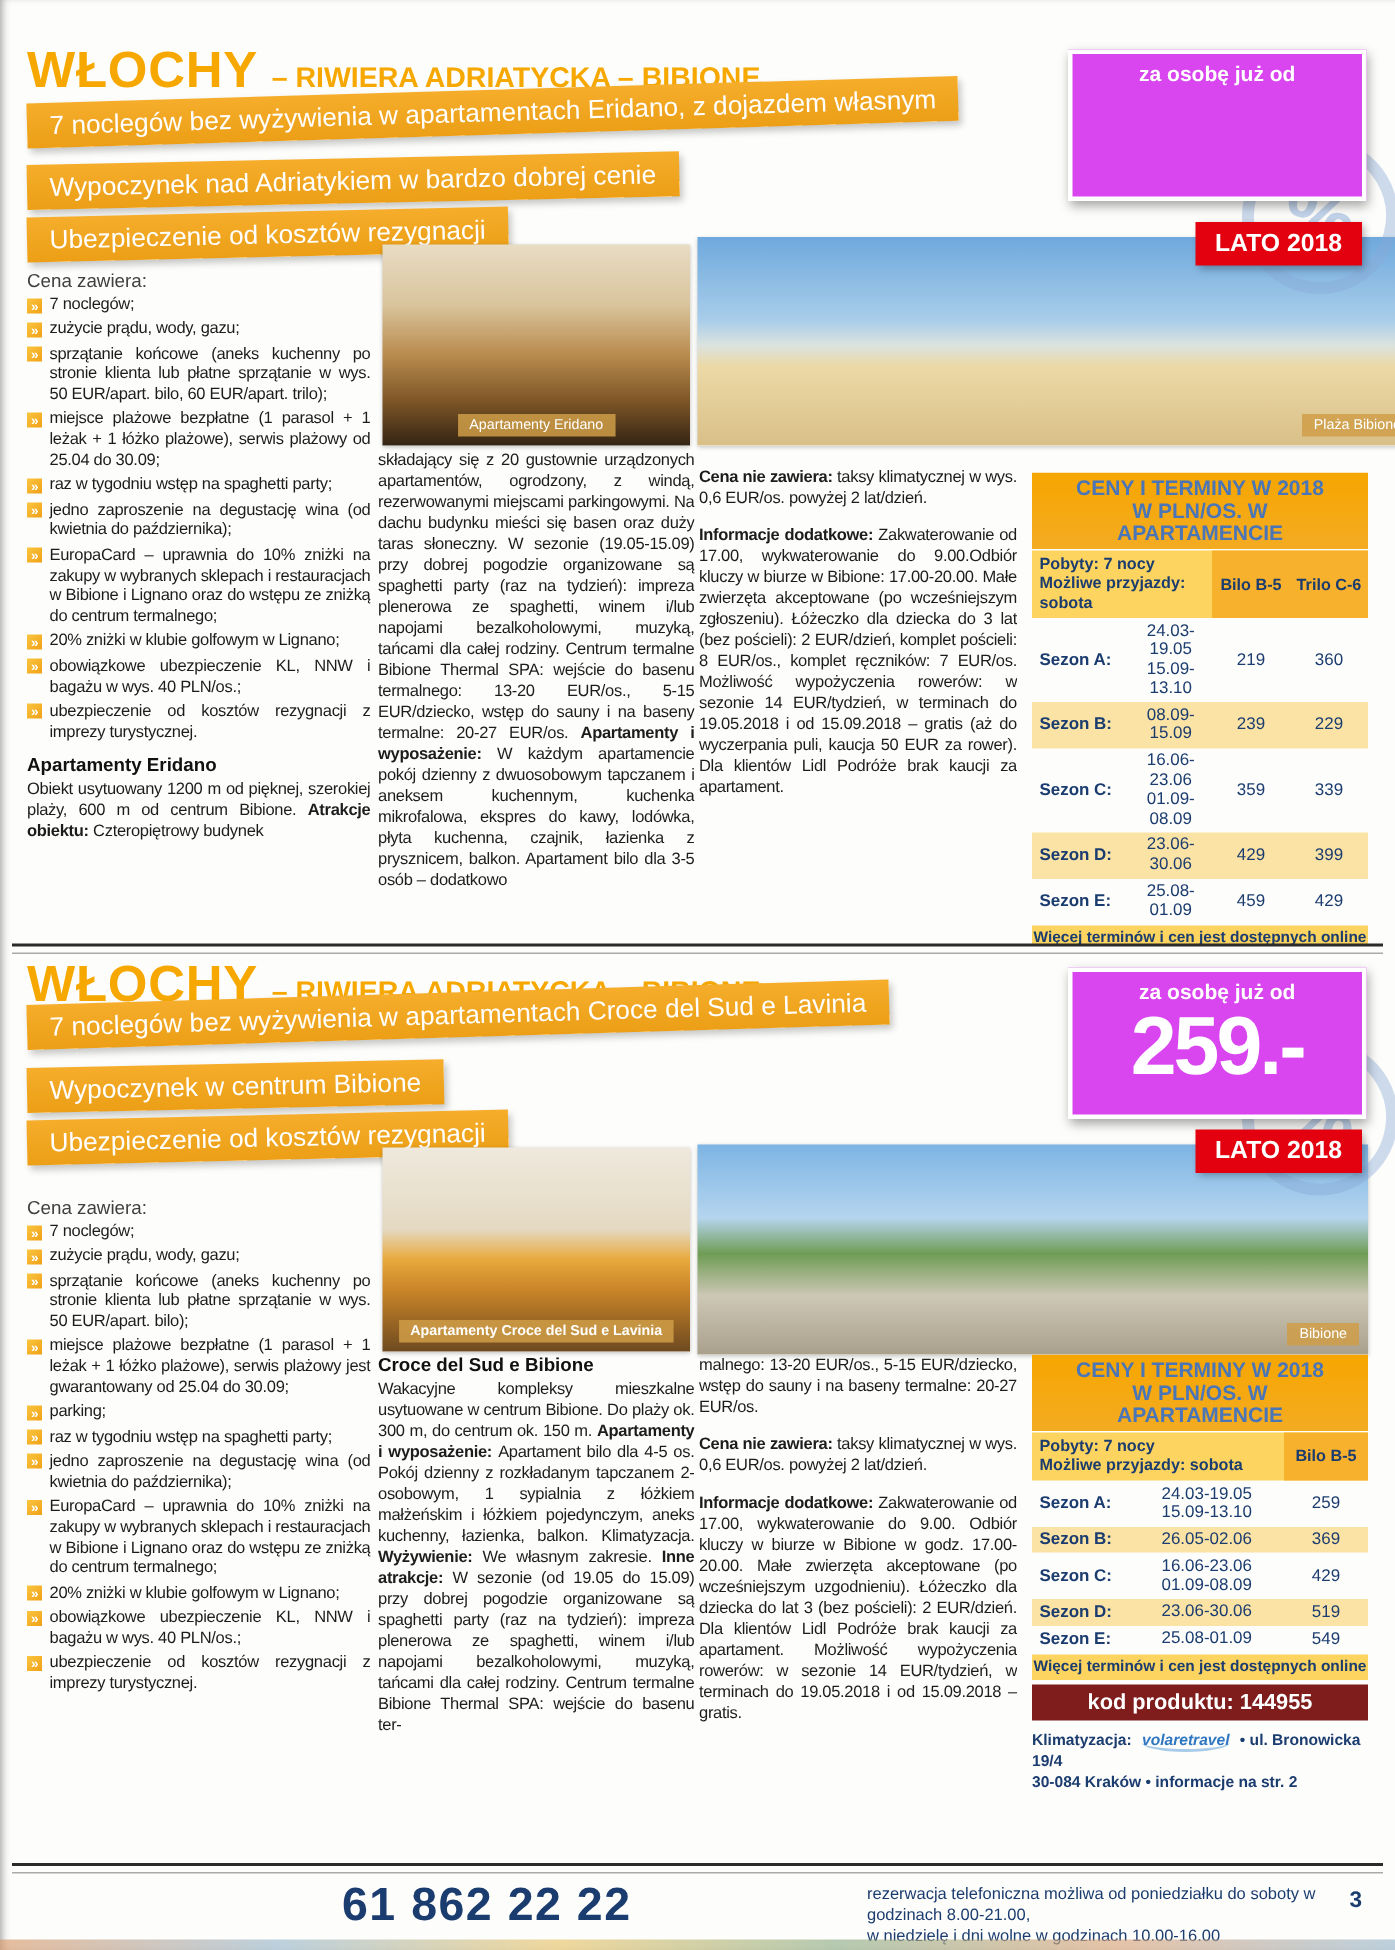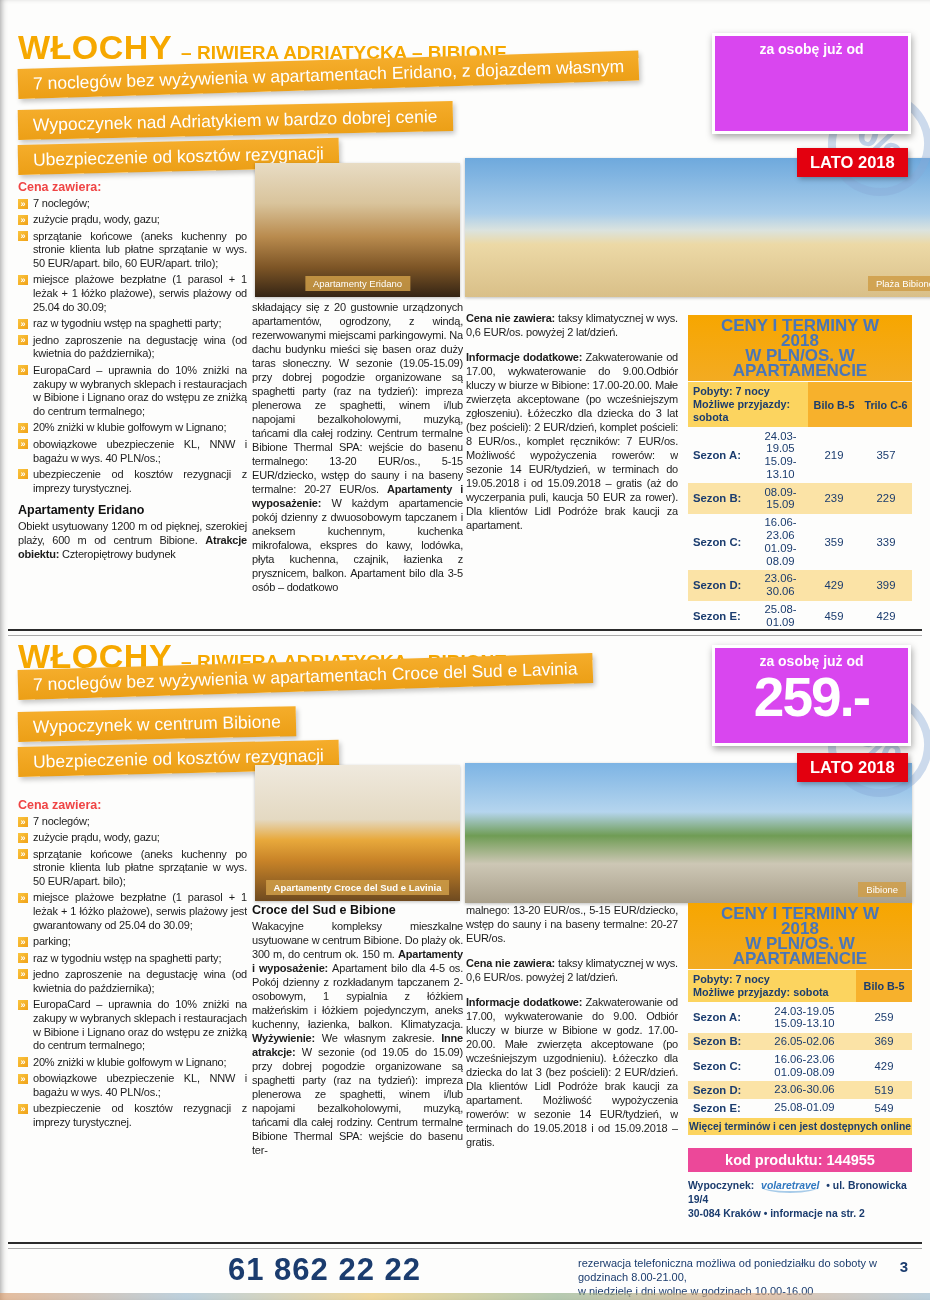--- a/index.html
+++ b/index.html
@@ -47,44 +47,44 @@
   .col{position:absolute;overflow:hidden;}
   .offer1 .col1{left:18px;top:180px;width:229px;height:425px;}
   .offer2 .col1{left:18px;top:163px;width:229px;height:430px;}
   .offer1 .col2{left:252px;top:300px;width:211px;height:305px;}
   .offer2 .col2{left:252px;top:268px;width:211px;height:330px;}
   .offer1 .col3{left:466px;top:300px;width:212px;height:305px;}
   .offer2 .col3{left:466px;top:268px;width:212px;height:330px;}
   .offer1 .col4{left:688px;top:315px;width:224px;height:315px;}
   .offer2 .col4{left:688px;top:268px;width:224px;height:336px;}
 
-  .inc-title{font-weight:bold;font-size:12.5px;color:#ef4444;margin-bottom:3px;}
+  .inc-title{font-weight:normal;font-size:12.5px;color:#404040;margin-bottom:3px;}
   .inc-item{font-size:11px;line-height:13.8px;letter-spacing:-.2px;padding-left:15px;position:relative;text-align:justify;margin-bottom:2.5px;color:#1c1c1c;}
   .bullet{position:absolute;left:0;top:1.5px;width:10px;height:10px;background:linear-gradient(135deg,#FAC53F,#F0A117);color:#fff;font-size:9px;line-height:10px;text-align:center;font-weight:bold;}
   .sub-heading{font-weight:bold;font-size:12.5px;color:#111;margin:8px 0 2px;}
   .body-text{font-size:11px;line-height:14px;letter-spacing:-.2px;text-align:justify;color:#1c1c1c;}
   .bseg{font-weight:bold;}
   .mt{margin-top:11px;}
 
   .price-table{width:224px;}
-  .pt-title{background:linear-gradient(180deg,#F7A600,#F3AB22);color:#4A76B8;font-weight:bold;text-align:center;font-size:17px;line-height:15px;padding:3px 12px;}
+  .pt-title{background:linear-gradient(180deg,#F7A600,#F3AB22);color:#4A76B8;font-weight:bold;text-align:center;font-size:14px;line-height:15px;padding:3px 12px;}
   .pt-head{display:flex;background:#FCD45F;margin-top:1px;}
   .pt-head-left{flex:1;font-size:10.8px;font-weight:bold;color:#1B3C6E;padding:3px 0 3px 5px;line-height:13px;}
   .pt-colh{width:52px;font-size:10.8px;font-weight:bold;color:#1B3C6E;display:flex;align-items:center;justify-content:center;text-align:center;background:#F7B12C;}
   .offer2 .pt-colh{width:56px;}
   .pt-row{display:flex;align-items:center;padding:2.5px 0;font-size:11.3px;color:#1B3C6E;}
   .pt-rows div:nth-of-type(even){background:#FBE3A6;}
   .pt-label{width:60px;font-weight:bold;padding-left:5px;}
   .pt-dates{flex:1;text-align:center;line-height:12.8px;}
   .dl{display:block;}
   .dl:empty{display:none;}
   .pt-price{width:52px;text-align:center;}
   .offer2 .pt-price{width:56px;}
   .pt-more{background:#FCD45F;color:#1B3C6E;font-weight:bold;font-size:10.3px;text-align:center;padding:3px 0;margin-top:1px;}
-  .pt-code{background:#ec4899;color:#fff;font-weight:bold;font-size:14.5px;text-align:center;padding:4px 0;margin-top:13px;}
+  .pt-code{background:#7f1d1d;color:#fff;font-weight:bold;font-size:14.5px;text-align:center;padding:4px 0;margin-top:3px;}
 
   .note{font-size:10.3px;line-height:12.7px;letter-spacing:-.2px;text-align:justify;color:#222;margin-top:7px;}
   .organizer{font-size:10.4px;color:#1B3C6E;font-weight:bold;margin-top:7px;line-height:14px;}
   .org-logo{color:#2F77C0;font-style:italic;margin:0 4px;border-bottom:2px solid rgba(110,170,220,.6);border-radius:0 0 60% 60%;}
 
   .divider{position:absolute;left:8px;right:8px;height:4px;border-top:2px solid #2b2b2b;border-bottom:1px solid #aaa;}
   .d1{top:629px;} .d2{top:1242px;}
 
   .phone{position:absolute;left:228px;top:1252px;font-size:31px;font-weight:bold;color:#1B3C6E;letter-spacing:1px;}
   .finfo{position:absolute;left:578px;top:1256px;width:320px;font-size:11px;color:#1B3C6E;line-height:14px;}
@@ -170,21 +170,21 @@
         </div>
         <div class="pt-rows">
 
             <div class="pt-row">
               <span class="pt-label">Sezon A:</span>
               <span class="pt-dates">
                 <span class="dl">24.03-19.05</span>
                 <span class="dl">15.09-13.10</span>
               </span>
               <span class="pt-price">219</span>
-              <span class="pt-price">357</span>
+              <span class="pt-price">360</span>
             </div>
 
             <div class="pt-row">
               <span class="pt-label">Sezon B:</span>
               <span class="pt-dates">
                 <span class="dl">08.09-15.09</span>
               </span>
               <span class="pt-price">239</span>
               <span class="pt-price">229</span>
             </div>
@@ -341,21 +341,21 @@
               <span class="pt-dates">
                 <span class="dl">25.08-01.09</span>
               </span>
               <span class="pt-price">549</span>
             </div>
           </div>
         <div class="pt-more">Więcej terminów i cen jest dostępnych online</div>
         <div class="pt-code">kod produktu: 144955</div>
       </div>
       <div class="organizer">
-        <span>Wypoczynek:</span>
+        <span>Klimatyzacja:</span>
         <span class="org-logo">volaretravel</span>
         <span>• ul. Bronowicka 19/4</span>
         <div>30-084 Kraków • informacje na str. 2</div>
       </div>
     </div>
   </section>
 
   <div class="divider d2"></div>
 
   <div class="phone">61 862 22 22</div>

